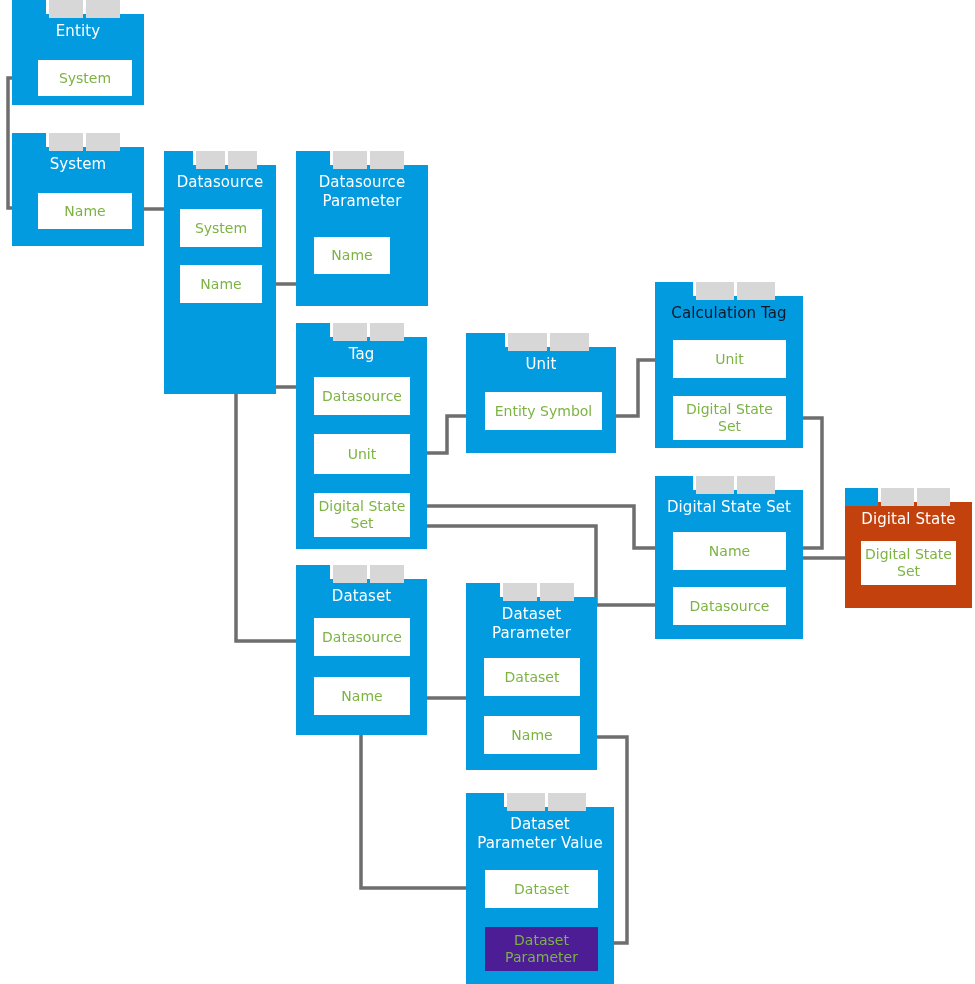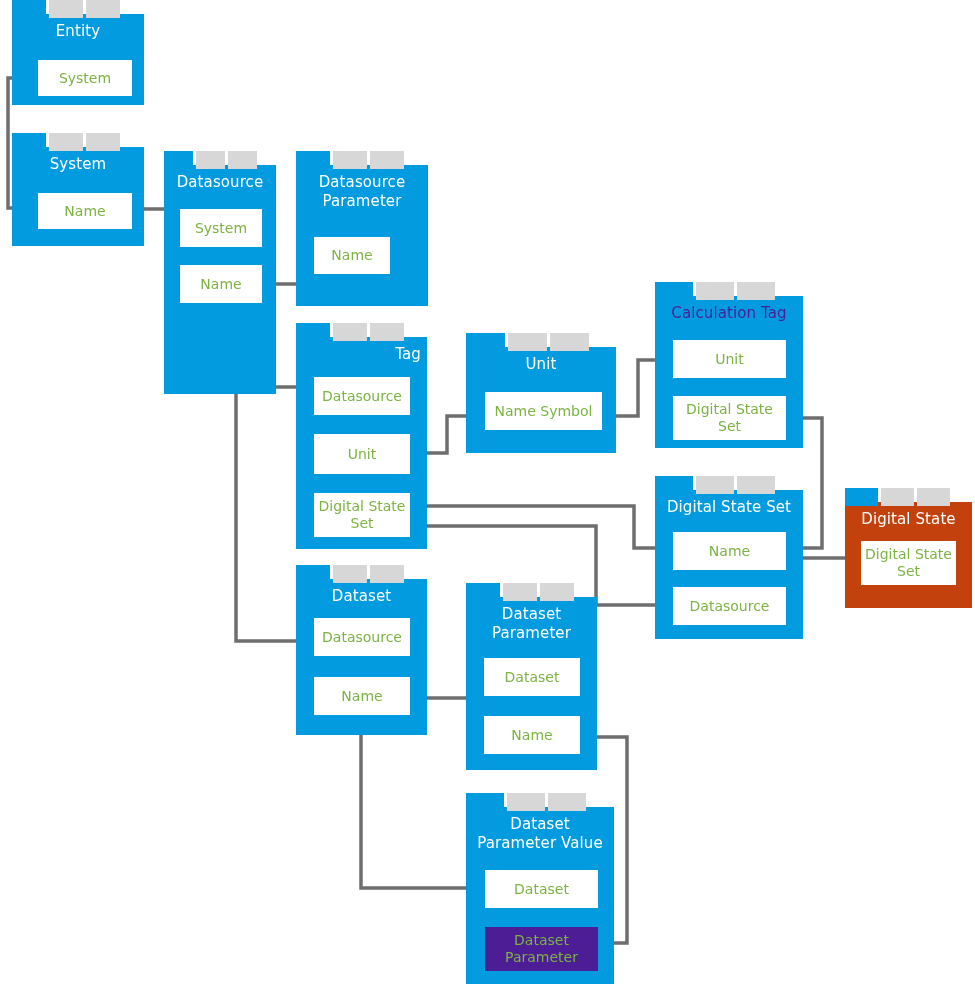--- a/index.html
+++ b/index.html
@@ -169,21 +169,21 @@
           </div>
         </div>
       </div>
       <div class="entity-card" style="left: 296px; top: 323px; width: 131px; height: 226px;">
         <div class="tab-strip">
           <div class="tab tab-active" style="width: 34px; background: rgb(3, 155, 224);"></div>
           <div class="tab tab-idle" style="width: 34px; background: rgb(215, 215, 215);"></div>
           <div class="tab tab-idle" style="width: 34px; background: rgb(215, 215, 215);"></div>
         </div>
         <div class="card-body" style="width: 131px; height: 212px; background: rgb(3, 155, 224);">
-          <div class="card-title" style="color: rgb(255, 255, 255); text-align: right;">
+          <div class="card-title" style="color: rgb(255, 255, 255);">
             <div>Tag</div>
           </div>
           <div class="attr" style="left: 18px; top: 40px; width: 96px; height: 38px; background: rgb(255, 255, 255); color: rgb(124, 179, 66);">
             <span>Datasource</span>
           </div>
           <div class="attr" style="left: 18px; top: 97px; width: 96px; height: 40px; background: rgb(255, 255, 255); color: rgb(124, 179, 66);">
             <span>Unit</span>
           </div>
           <div class="attr" style="left: 18px; top: 156px; width: 96px; height: 44px; background: rgb(255, 255, 255); color: rgb(124, 179, 66);">
             <span>Digital State Set</span>
@@ -194,32 +194,32 @@
         <div class="tab-strip">
           <div class="tab tab-active" style="width: 39px; background: rgb(3, 155, 224);"></div>
           <div class="tab tab-idle" style="width: 39px; background: rgb(215, 215, 215);"></div>
           <div class="tab tab-idle" style="width: 39px; background: rgb(215, 215, 215);"></div>
         </div>
         <div class="card-body" style="width: 150px; height: 106px; background: rgb(3, 155, 224);">
           <div class="card-title" style="color: rgb(255, 255, 255);">
             <div>Unit</div>
           </div>
           <div class="attr" style="left: 19px; top: 45px; width: 117px; height: 38px; background: rgb(255, 255, 255); color: rgb(124, 179, 66);">
-            <span>Name Symbol</span>
+            <span>Entity Symbol</span>
           </div>
         </div>
       </div>
       <div class="entity-card" style="left: 655px; top: 282px; width: 148px; height: 166px;">
         <div class="tab-strip">
           <div class="tab tab-active" style="width: 38px; background: rgb(3, 155, 224);"></div>
           <div class="tab tab-idle" style="width: 38px; background: rgb(215, 215, 215);"></div>
           <div class="tab tab-idle" style="width: 38px; background: rgb(215, 215, 215);"></div>
         </div>
         <div class="card-body" style="width: 148px; height: 152px; background: rgb(3, 155, 224);">
-          <div class="card-title" style="color: #4c1d95;">
+          <div class="card-title" style="color: #0f172a;">
             <div>Calculation Tag</div>
           </div>
           <div class="attr" style="left: 18px; top: 44px; width: 113px; height: 38px; background: rgb(255, 255, 255); color: rgb(124, 179, 66);">
             <span>Unit</span>
           </div>
           <div class="attr" style="left: 18px; top: 100px; width: 113px; height: 44px; background: rgb(255, 255, 255); color: rgb(124, 179, 66);">
             <span>Digital State Set</span>
           </div>
         </div>
       </div>

